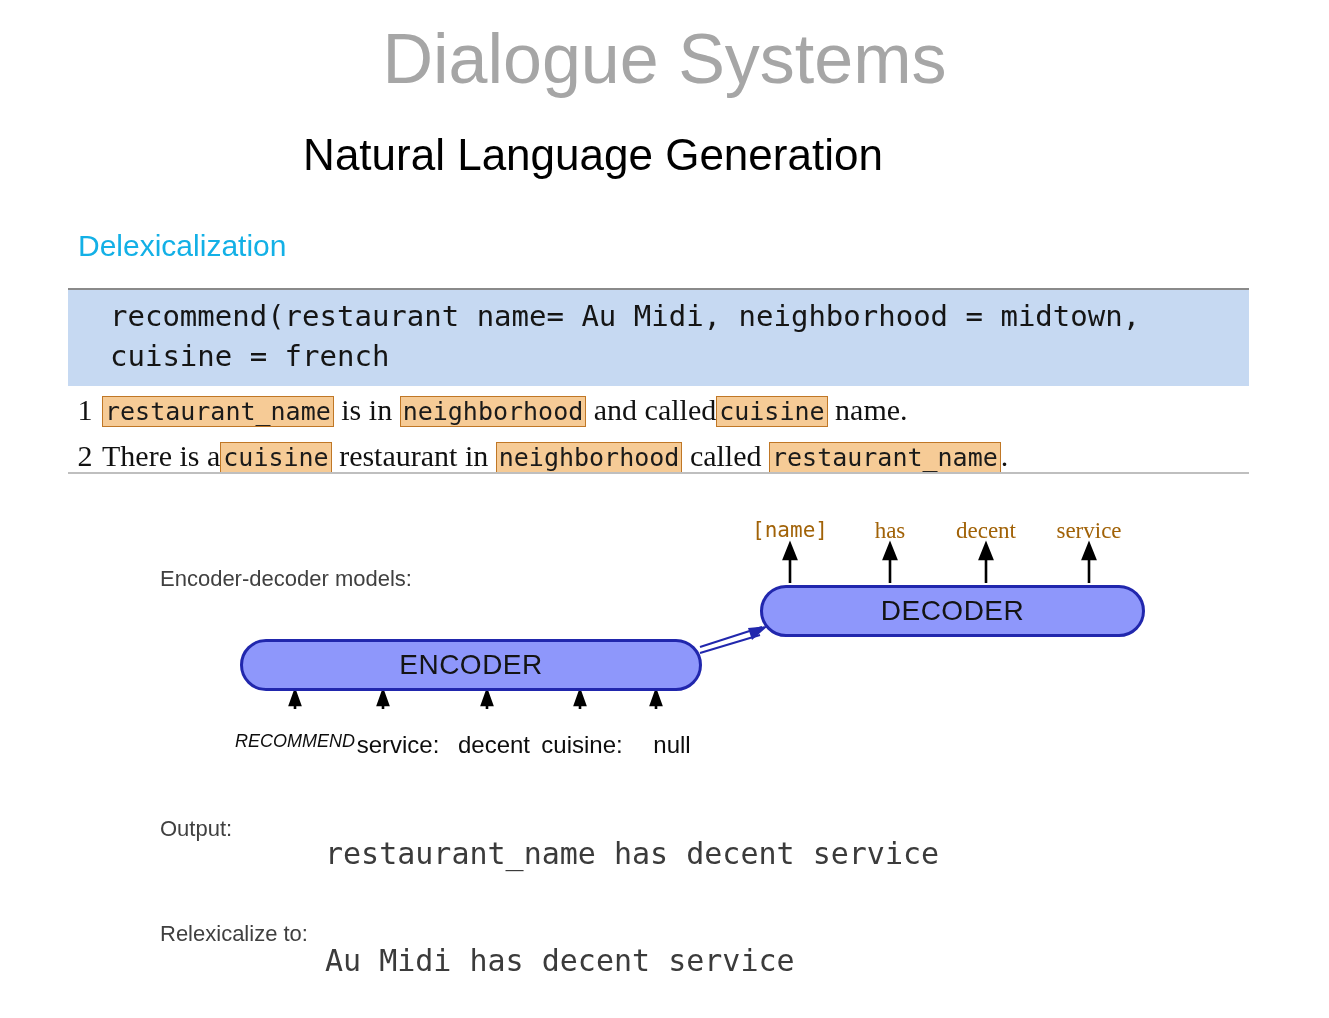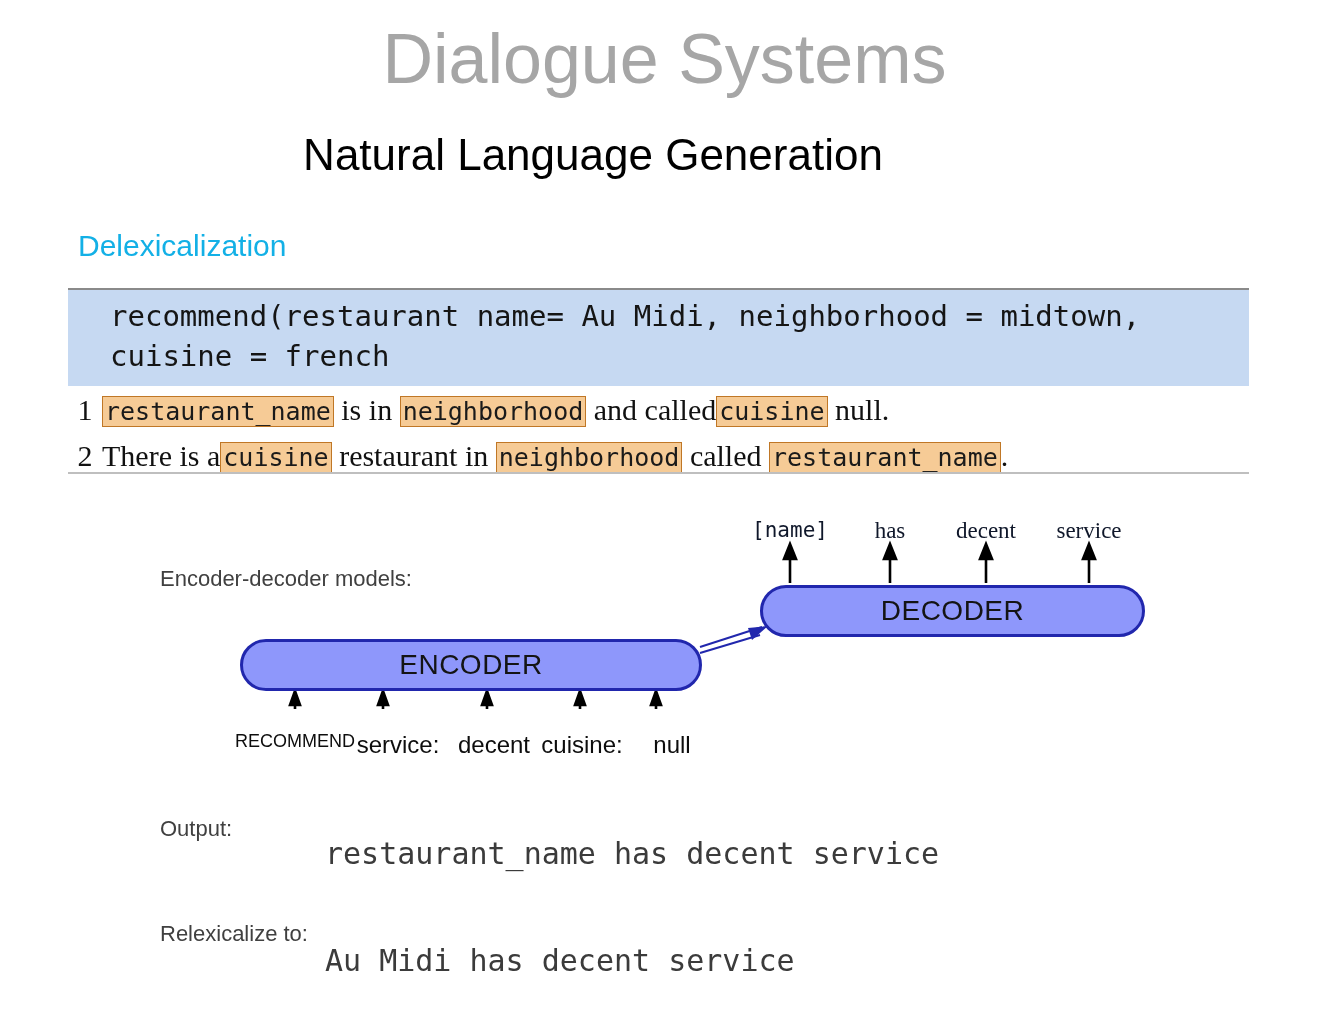--- a/index.html
+++ b/index.html
@@ -171,21 +171,21 @@
     white-space: nowrap;
     transform: translateX(-50%);
   }
   .tick-label.small {
     font-size: 18px;
   }
   .out-label {
     position: absolute;
     font-family: "Liberation Serif", serif;
     font-size: 23px;
-    color: #0f172a;
+    color: #a16207;
     white-space: nowrap;
     transform: translateX(-50%);
   }
   .out-label.mono {
     font-family: "DejaVu Sans Mono", monospace;
     font-size: 21px;
   }
 
   
   #output-block { position: absolute; left: 0; top: 790px; width: 1329px; }
@@ -204,21 +204,21 @@
     <div class="fig-rule-top"></div>
 
     <div class="mr-box">
       <div class="mr-line">recommend(restaurant name= Au Midi, neighborhood = midtown,</div>
       <div class="mr-line">cuisine = french</div>
     </div>
 
     <div id="examples">
         <div class="ex-row">
           <span class="ex-num">1</span>
-          <span class="ex-text"><span class="slot">restaurant_name</span><span> is in </span><span class="slot">neighborhood</span><span> and called</span><span class="slot">cuisine</span><span> null.</span></span>
+          <span class="ex-text"><span class="slot">restaurant_name</span><span> is in </span><span class="slot">neighborhood</span><span> and called</span><span class="slot">cuisine</span><span> name.</span></span>
         </div>
         <div class="ex-row">
           <span class="ex-num">2</span>
           <span class="ex-text"><span>There is a</span><span class="slot">cuisine</span><span> restaurant in </span><span class="slot">neighborhood</span><span> called </span><span class="slot">restaurant_name</span><span>.</span></span>
         </div>
       </div>
 
     <div class="fig-rule-bottom"></div>
   </div>
 
@@ -256,21 +256,21 @@
         <line x1="700" y1="152" x2="762" y2="132"></line>
         <line x1="700" y1="158" x2="760" y2="140"></line>
       </g>
       <polygon points="768,131 748,133 752,145" fill="#2127ad"></polygon>
     </svg>
 
     <div class="rnn-box" id="encoder-box">ENCODER</div>
     <div class="rnn-box" id="decoder-box">DECODER</div>
 
     <div id="encoder-inputs">
-        <div class="tick-label small" style="left: 295px; top: 236px;">RECOMMEND</div>
+        <div class="tick-label small" style="left: 295px; top: 236px; font-style: italic;">RECOMMEND</div>
         <div class="tick-label" style="left: 398px; top: 236px;">service:</div>
         <div class="tick-label" style="left: 494px; top: 236px;">decent</div>
         <div class="tick-label" style="left: 582px; top: 236px;">cuisine:</div>
         <div class="tick-label" style="left: 660px; top: 236px; margin-left: 12px;">null</div>
       </div>
     <div id="decoder-outputs">
         <div class="out-label mono" style="left: 790px; top: 23px;">[name]</div>
         <div class="out-label" style="left: 890px; top: 23px;">has</div>
         <div class="out-label" style="left: 986px; top: 23px;">decent</div>
         <div class="out-label" style="left: 1089px; top: 23px;">service</div>

